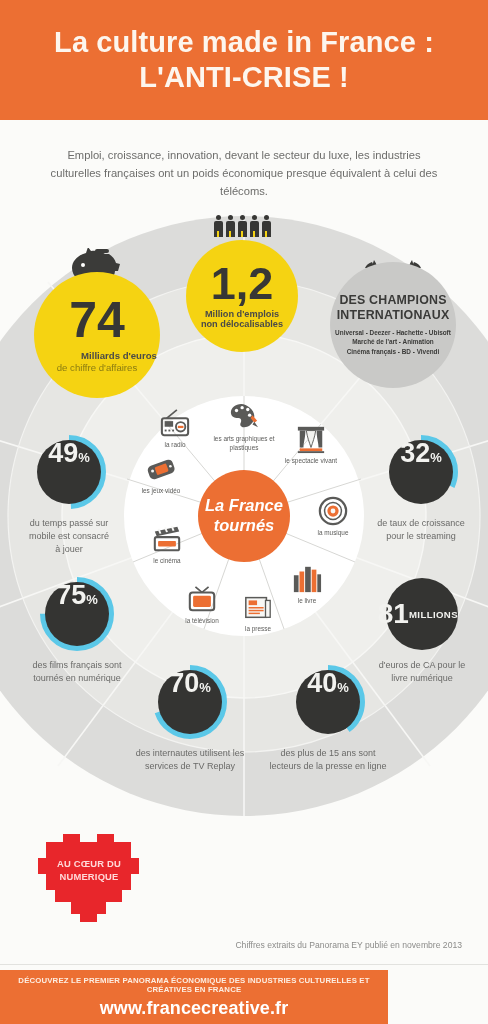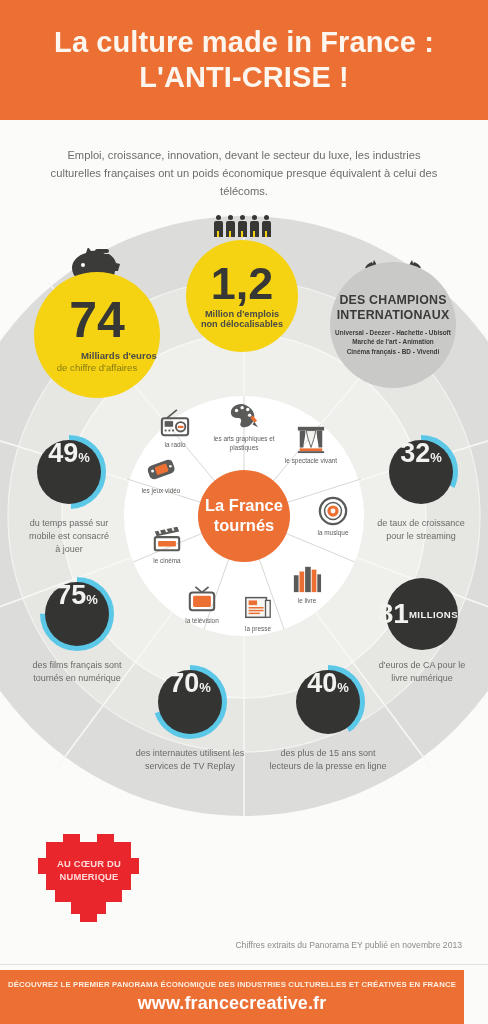--- a/index.html
+++ b/index.html
@@ -66,21 +66,21 @@
   .piggy{position:absolute;left:63px;top:248px;width:70px;height:46px;}
   .laurel{position:absolute;left:360px;top:252px;width:66px;height:44px;}
 
   
   .wheel{position:absolute;left:124px;top:396px;width:240px;height:240px;}
   .wheel .disc{position:absolute;inset:0;border-radius:50%;background:#ffffff;}
   .spokes{position:absolute;inset:0;}
   .center{
     position:absolute;left:50%;top:50%;width:92px;height:92px;margin:-46px 0 0 -46px;
     border-radius:50%;background:#EC6F33;display:flex;align-items:center;justify-content:center;
-    text-align:center;color:#ffffff;font-weight:bold;font-size:16.5px;line-height:1.2;z-index:5;
+    text-align:center;color:#ffffff;font-weight:bold;font-size:16.5px;line-height:1.2;z-index:5;font-style:italic;
   }
   .seg{position:absolute;display:flex;flex-direction:column;align-items:center;z-index:4;}
   .seg .ico{width:30px;height:30px;display:flex;align-items:center;justify-content:center;}
   .seg .lbl{font-size:6.4px;color:#5c5c5a;margin-top:3px;text-align:center;line-height:1.4;white-space:nowrap;}
   .seg .lbl.two{white-space:normal;width:66px;}
 
   
   .donut{position:absolute;display:flex;flex-direction:column;align-items:center;z-index:6;}
   .ring{position:relative;border-radius:50%;}
   .ring .inner{
@@ -98,21 +98,21 @@
     position:absolute;left:0;top:32px;width:118px;text-align:center;
     color:#ffd9d9;font-size:9.4px;font-weight:bold;line-height:1.35;letter-spacing:.2px;
   }
   .htext{position:absolute;left:138px;top:6px;width:290px;
     color:#4b4b49;font-size:10.4px;line-height:1.62;font-weight:bold;}
 
   .source{position:absolute;right:26px;top:940px;color:#8c8c8a;font-size:8.6px;}
   .rule{position:absolute;left:0;top:964px;width:488px;height:1px;background:#e2e2df;}
 
   
-  .footer{position:absolute;left:0;top:970px;width:464px;height:54px;background:#EC6F33;
+  .footer{position:absolute;left:0;top:970px;width:388px;height:54px;background:#EC6F33;
     display:flex;flex-direction:column;align-items:center;justify-content:center;}
   .footer .f1{color:#fdeee2;font-size:7.8px;font-weight:bold;letter-spacing:.15px;text-align:center;}
   .footer .f2{color:#ffffff;font-size:18px;font-weight:bold;margin-top:4px;letter-spacing:.1px;}
 </style>
 </head>
 <body>
 
 <div id="page">
 
   <div class="header">

